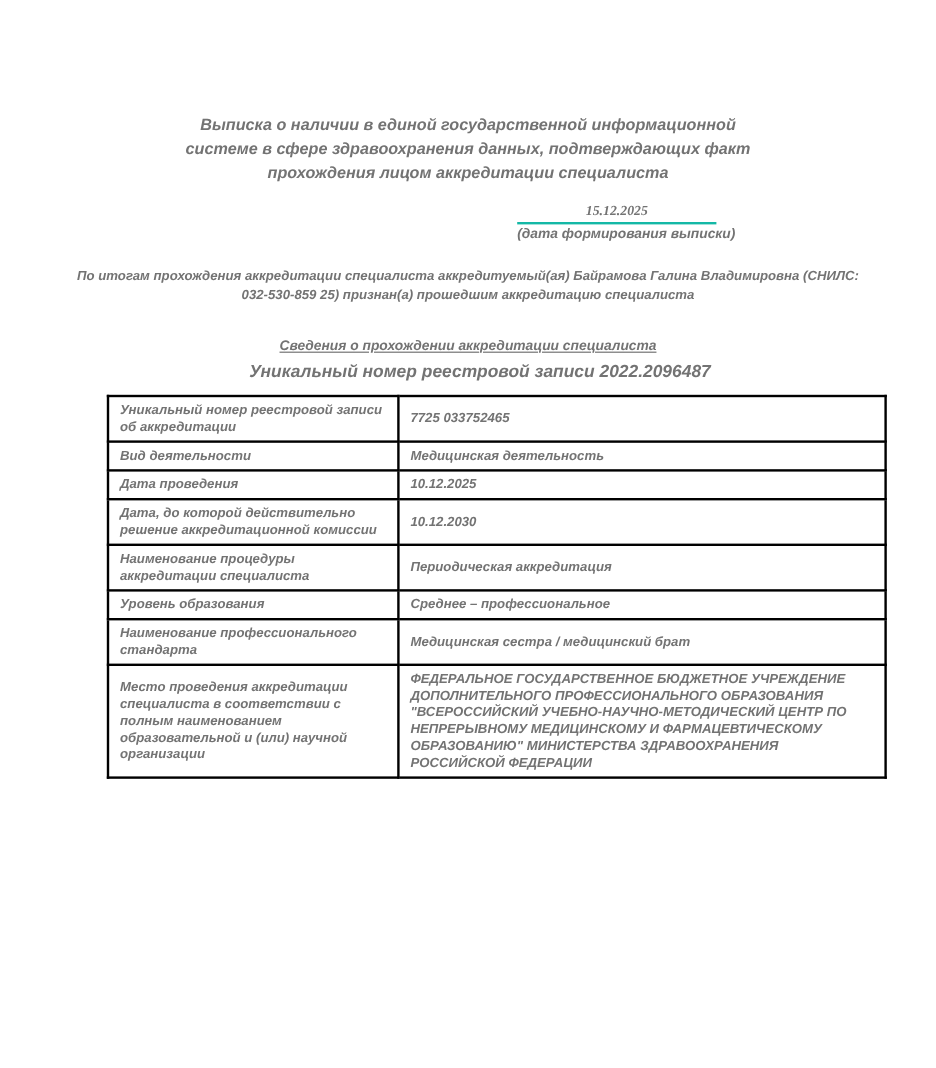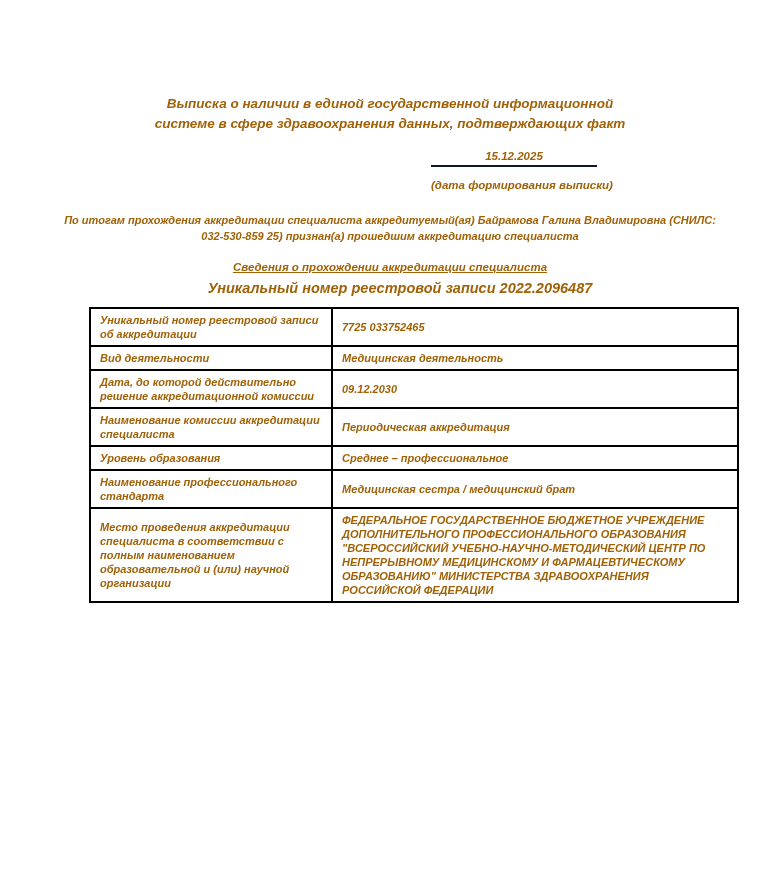--- a/index.html
+++ b/index.html
@@ -5,58 +5,59 @@
   html, body {
     margin: 0;
     padding: 0;
     background: #ffffff;
   }
   .page {
     position: relative;
     width: 780px;
     height: 890px;
     background: #ffffff;
-    color: #a16207;
+    color: #737373;
     font-family: "Liberation Sans", sans-serif;
     font-weight: bold;
     font-style: italic;
     box-sizing: border-box;
     padding-top: 94px;
     overflow: hidden;
     border-radius: 11px;
   }
   .title {
     text-align: center;
     font-size: 13.5px;
     line-height: 20px;
   }
   .date-block {
     width: 166px;
     margin: 16px 0 0 431px;
     text-align: center;
     font-size: 11.5px;
   }
   .date-value {
-    border-bottom: 2px solid #0f172a;
+    border-bottom: 2px solid #14b8a6;
     padding-bottom: 2px;
     line-height: 13px;
+    font-family: Liberation Serif, serif;
   }
   .date-caption {
-    padding-top: 12px;
+    padding-top: 2px;
     line-height: 13px;
     white-space: nowrap;
   }
   .intro {
     margin-top: 20px;
     text-align: center;
     font-size: 11px;
     line-height: 16px;
   }
   .section-heading {
-    margin-top: 17px;
+    margin-top: 29px;
     text-align: center;
     font-size: 11.5px;
     text-decoration: underline;
   }
   .record-number {
     margin-top: 7px;
     text-align: center;
     font-size: 14.5px;
     padding-left: 20px;
   }
@@ -80,20 +81,21 @@
   td.value-cell { }
 </style>
 </head>
 <body>
 
 <div class="page">
 
   <div class="title">
     <div>Выписка о наличии в единой государственной информационной</div>
     <div>системе в сфере здравоохранения данных, подтверждающих факт</div>
+    <div>прохождения лицом аккредитации специалиста</div>
   </div>
 
   <div class="date-block">
     <div class="date-value">15.12.2025</div>
     <div class="date-caption">(дата формирования выписки)</div>
   </div>
 
   <div class="intro">
     <div>По итогам прохождения аккредитации специалиста аккредитуемый(ая) Байрамова Галина Владимировна (СНИЛС:</div>
     <div>032-530-859 25) признан(а) прошедшим аккредитацию специалиста</div>
@@ -107,25 +109,29 @@
     <tbody>
         <tr>
           <td class="label-cell">Уникальный номер реестровой записи об аккредитации</td>
           <td class="value-cell">7725 033752465</td>
         </tr>
         <tr>
           <td class="label-cell">Вид деятельности</td>
           <td class="value-cell">Медицинская деятельность</td>
         </tr>
         <tr>
-          <td class="label-cell">Дата, до которой действительно решение аккредитационной комиссии</td>
-          <td class="value-cell">09.12.2030</td>
+          <td class="label-cell">Дата проведения</td>
+          <td class="value-cell">10.12.2025</td>
         </tr>
         <tr>
-          <td class="label-cell">Наименование комиссии аккредитации специалиста</td>
+          <td class="label-cell">Дата, до которой действительно решение аккредитационной комиссии</td>
+          <td class="value-cell">10.12.2030</td>
+        </tr>
+        <tr>
+          <td class="label-cell">Наименование процедуры аккредитации специалиста</td>
           <td class="value-cell">Периодическая аккредитация</td>
         </tr>
         <tr>
           <td class="label-cell">Уровень образования</td>
           <td class="value-cell">Среднее – профессиональное</td>
         </tr>
         <tr>
           <td class="label-cell">Наименование профессионального стандарта</td>
           <td class="value-cell">Медицинская сестра / медицинский брат</td>
         </tr>

